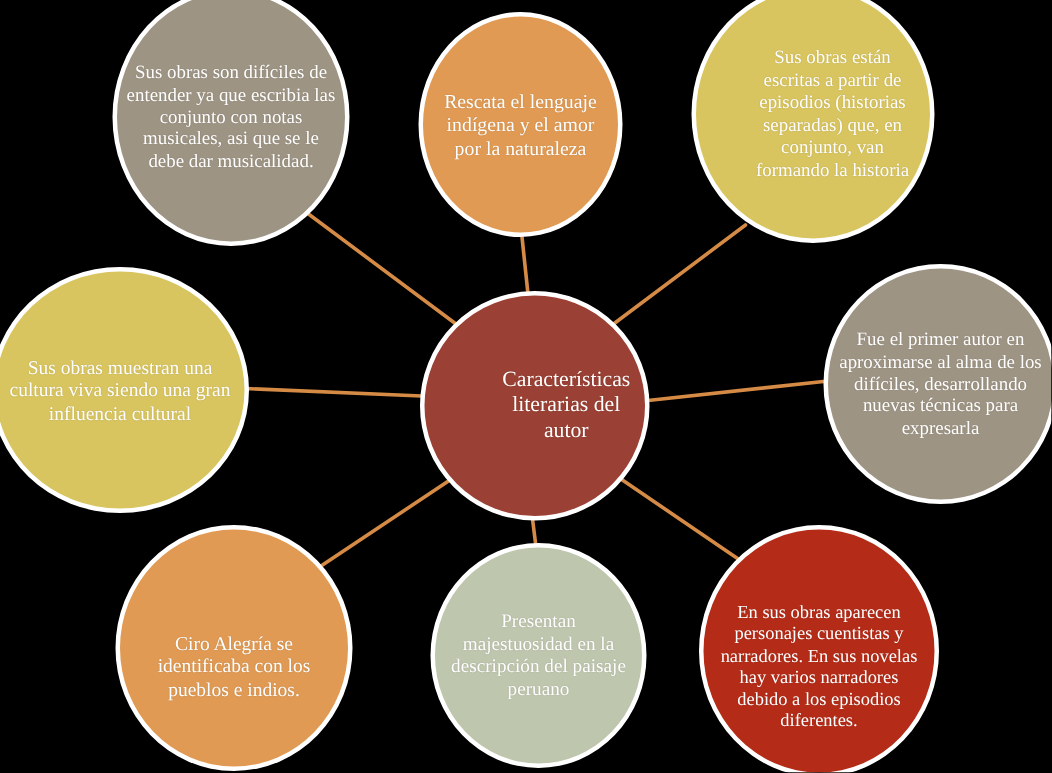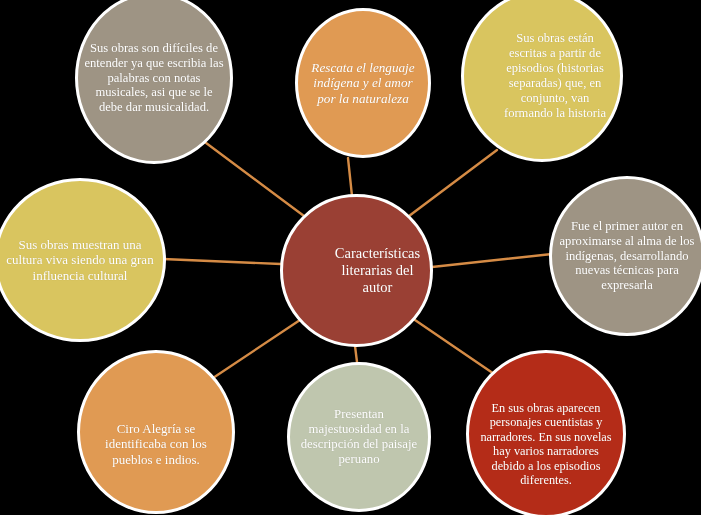--- a/index.html
+++ b/index.html
@@ -52,24 +52,23 @@
   
   #node-tl {
     left: 75px; top: -8px;
     width: 158px; height: 172px;
     background: #9E9484;
   }
   #node-tl .label { font-size: 12.6px; }
 
   
   #node-tc {
-    left: 295px; top: 8px;
+    left: 279px; top: 8px;
     width: 136px; height: 150px;
     background: #E09A53;
-    font-style: italic;
   }
   #node-tc .label { font-size: 13.2px; }
 
   
   #node-tr {
     left: 461px; top: -10px;
     width: 162px; height: 172px;
     background: #D9C55F;
   }
   #node-tr .label { font-size: 12.6px; padding-left: 32px; }
@@ -131,33 +130,33 @@
       <line x1="300" y1="320" x2="213" y2="378"></line>
       <line x1="281" y1="264" x2="163" y2="259"></line>
     </g>
   </svg>
 
   <div class="node" id="node-center">
     <span class="label">Características literarias del autor</span>
   </div>
 
   <div class="node" id="node-tl">
-    <span class="label">Sus obras son difíciles de entender ya que escribia las palabras con notas musicales, asi que se le debe dar musicalidad.</span>
+    <span class="label">Sus obras son difíciles de entender ya que escribia las conjunto con notas musicales, asi que se le debe dar musicalidad.</span>
   </div>
 
   <div class="node" id="node-tc">
     <span class="label">Rescata el lenguaje indígena y el amor por la naturaleza</span>
   </div>
 
   <div class="node" id="node-tr">
     <span class="label">Sus obras están escritas a partir de episodios (historias separadas) que, en conjunto, van formando la historia</span>
   </div>
 
   <div class="node" id="node-r">
-    <span class="label">Fue el primer autor en aproximarse al alma de los indígenas, desarrollando nuevas técnicas para expresarla</span>
+    <span class="label">Fue el primer autor en aproximarse al alma de los difíciles, desarrollando nuevas técnicas para expresarla</span>
   </div>
 
   <div class="node" id="node-br">
     <span class="label">En sus obras aparecen personajes cuentistas y narradores. En sus novelas hay varios narradores debido a los episodios diferentes.</span>
   </div>
 
   <div class="node" id="node-bc">
     <span class="label">Presentan majestuosidad en la descripción del paisaje peruano</span>
   </div>
 

